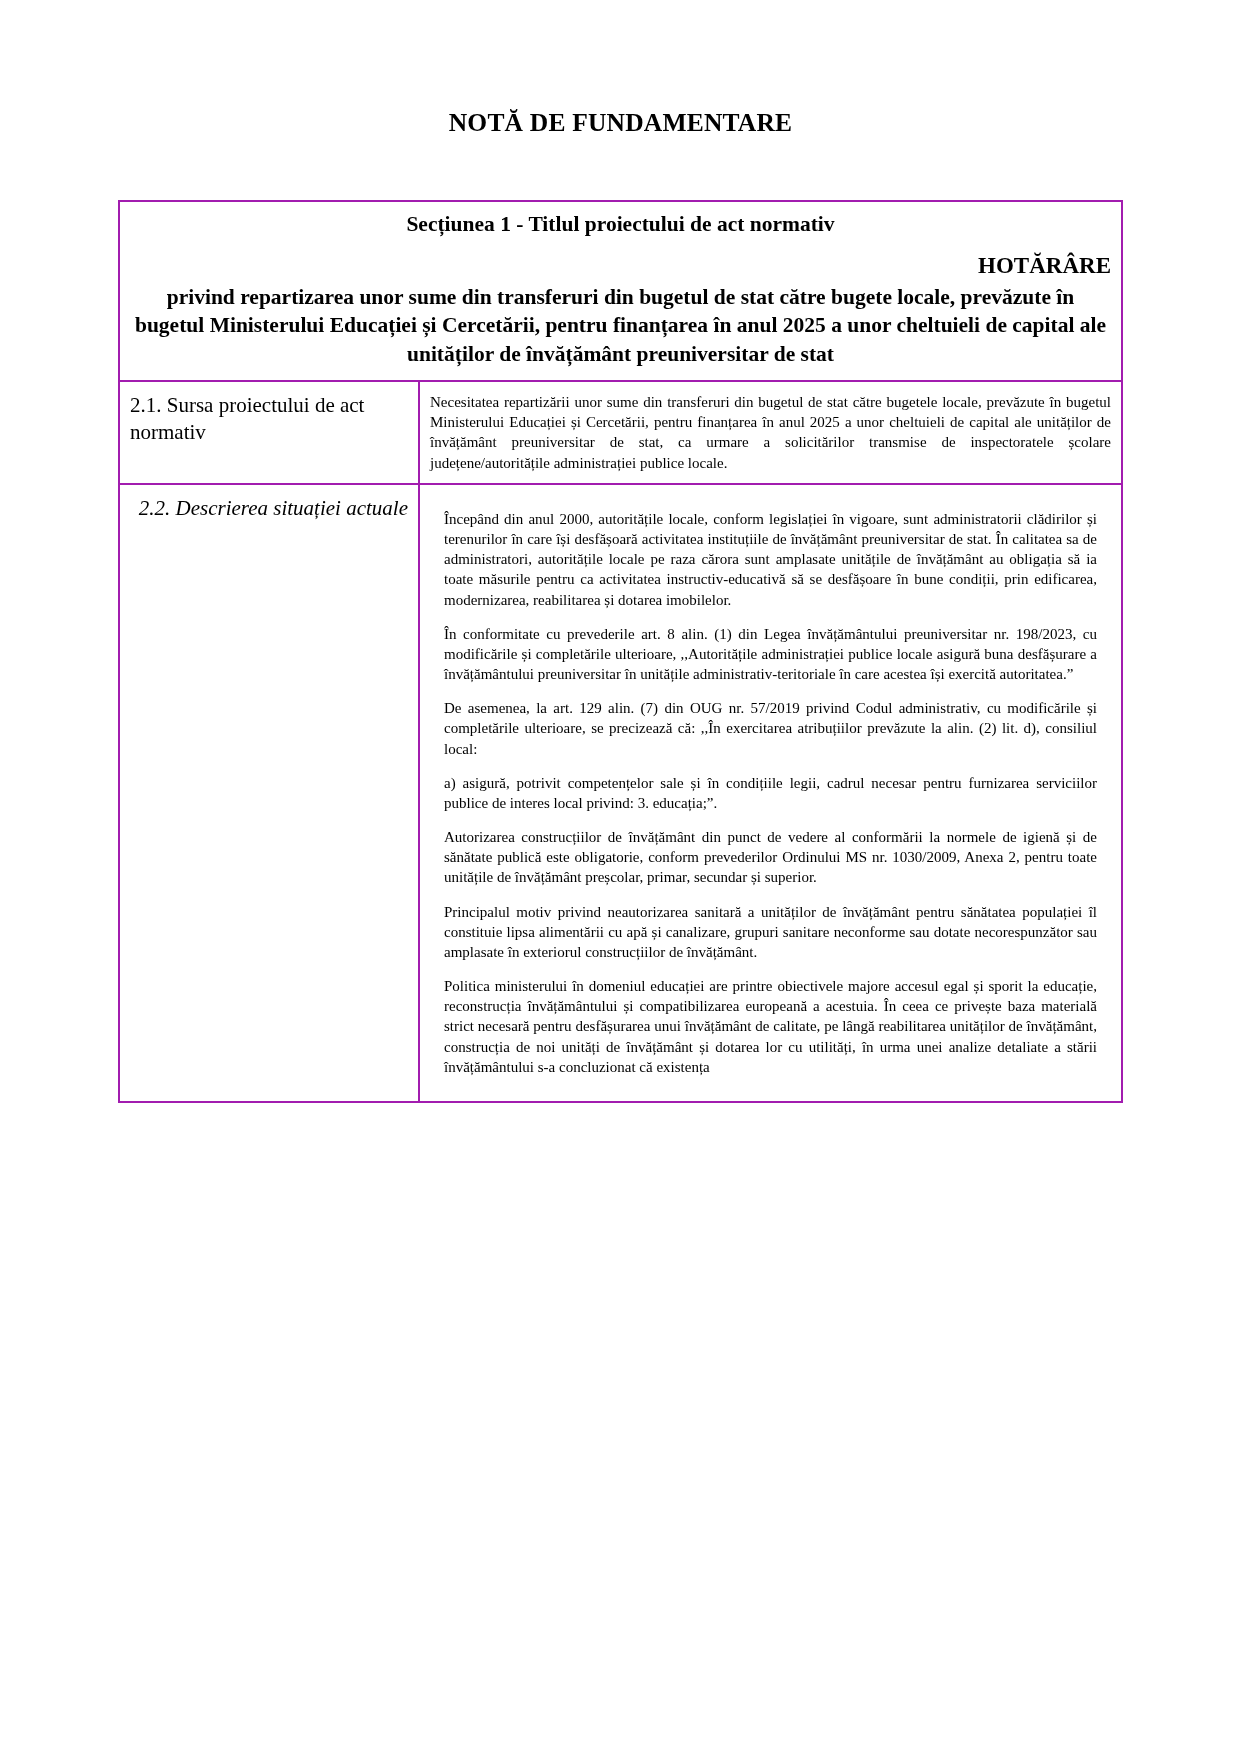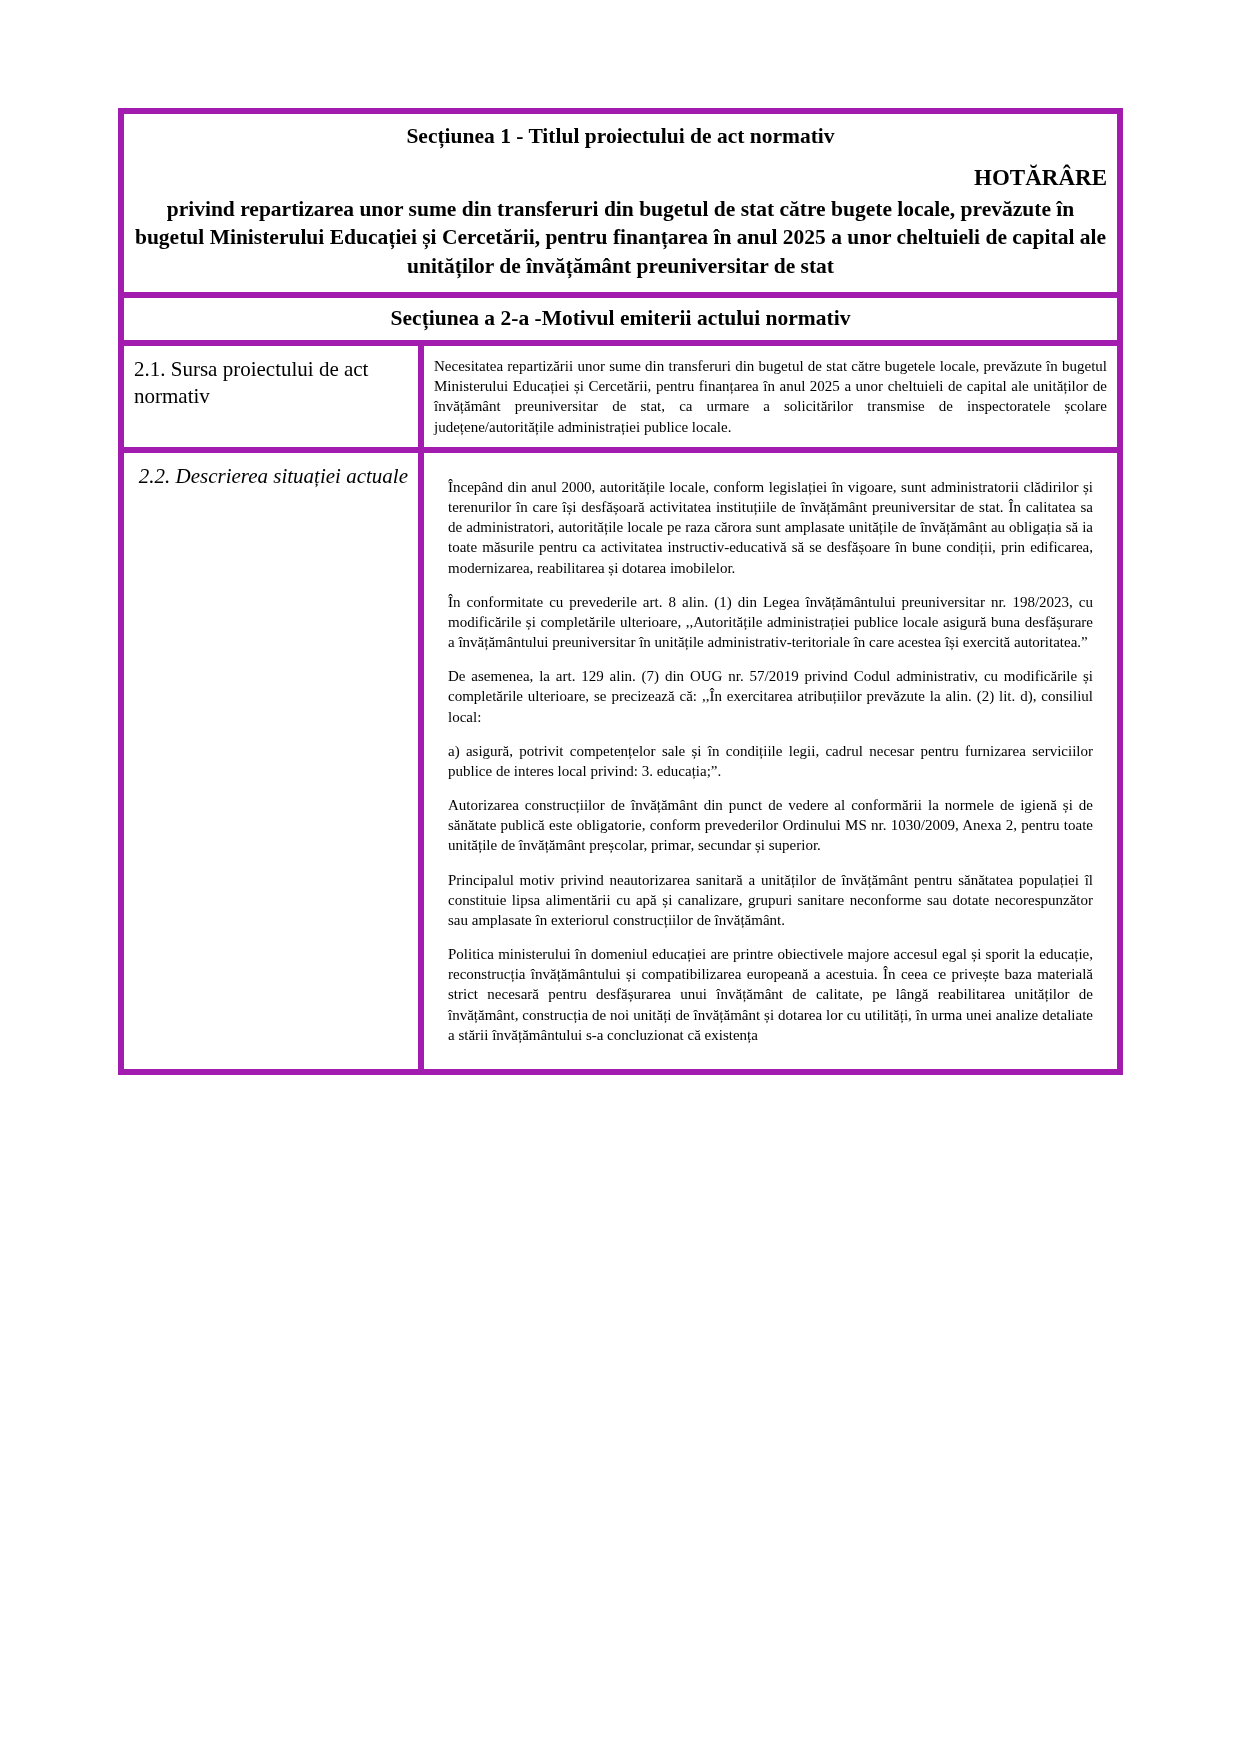--- a/index.html
+++ b/index.html
@@ -25,21 +25,21 @@
     font-weight: bold;
     letter-spacing: 0.2px;
     margin: 0 0 62px 0;
   }
   table.main {
     width: 100%;
     border-collapse: collapse;
     table-layout: fixed;
   }
   table.main td {
-    border: 6px solid #a21caf;
+    border: 2px solid #a21caf;
     vertical-align: top;
     padding: 8px 10px 10px 10px;
   }
   .sec-head {
     text-align: center;
     font-weight: bold;
     font-size: 21.5px;
     padding-top: 10px !important;
     padding-bottom: 12px !important;
   }
@@ -85,36 +85,34 @@
   }
   .body-cell p {
     margin: 14px;
   }
 </style>
 </head>
 <body>
 
 <div class="page">
 
+  <div class="doc-title">NOTĂ DE FUNDAMENTARE</div>
 
   <table class="main">
     <colgroup>
       <col style="width:300px">
       <col>
     </colgroup>
     <tbody>
       <tr>
         <td colspan="2" class="sec-head">
           <div>Secțiunea 1 - Titlul proiectului de act normativ</div>
           <div class="hot-title">HOTĂRÂRE</div>
           <div class="hot-body">privind repartizarea unor sume din transferuri din bugetul de stat către bugete locale, prevăzute în bugetul Ministerului Educației și Cercetării, pentru finanțarea în anul 2025 a unor cheltuieli de capital ale unităților de învățământ preuniversitar de stat</div>
         </td>
-      </tr>
-      <tr>
-        <td colspan="2" class="sec-head-2">Secțiunea a 2-a -Motivul emiterii actului normativ</td>
       </tr>
       <tr>
         <td class="left-cell left-center">2.1. Sursa proiectului de act normativ</td>
         <td class="body-cell">Necesitatea repartizării unor sume din transferuri din bugetul de stat către bugetele locale, prevăzute în bugetul Ministerului Educației și Cercetării, pentru finanțarea în anul 2025 a unor cheltuieli de capital ale unităților de învățământ preuniversitar de stat, ca urmare a solicitărilor transmise de inspectoratele școlare județene/autoritățile administrației publice locale.</td>
       </tr>
       <tr>
         <td class="left-cell left-left">2.2. Descrierea situației actuale</td>
         <td class="body-cell">
           <p>Începând din anul 2000, autoritățile locale, conform legislației în vigoare, sunt administratorii clădirilor și terenurilor în care își desfășoară activitatea instituțiile de învățământ preuniversitar de stat. În calitatea sa de administratori, autoritățile locale pe raza cărora sunt amplasate unitățile de învățământ au obligația să ia toate măsurile pentru ca activitatea instructiv-educativă să se desfășoare în bune condiții, prin edificarea, modernizarea, reabilitarea și dotarea imobilelor.</p>
           <p>În conformitate cu prevederile art. 8 alin. (1) din Legea învățământului preuniversitar nr. 198/2023, cu modificările și completările ulterioare, ,,Autoritățile administrației publice locale asigură buna desfășurare a învățământului preuniversitar în unitățile administrativ-teritoriale în care acestea își exercită autoritatea.”</p>

